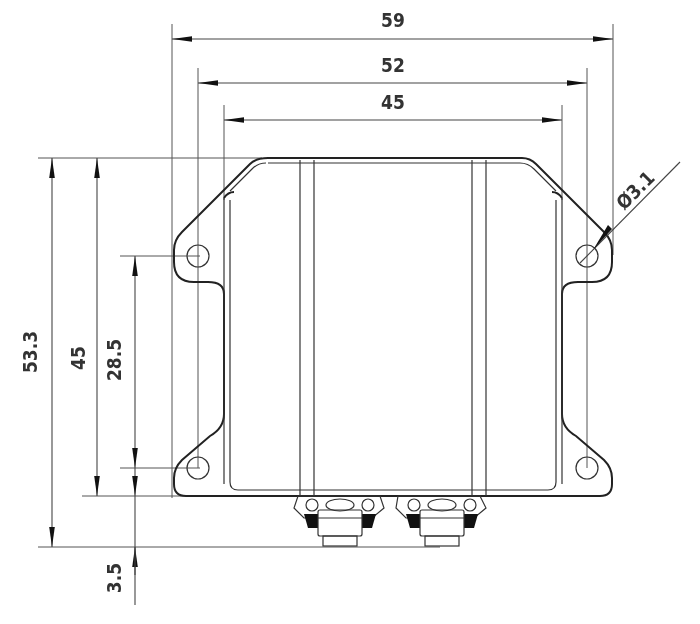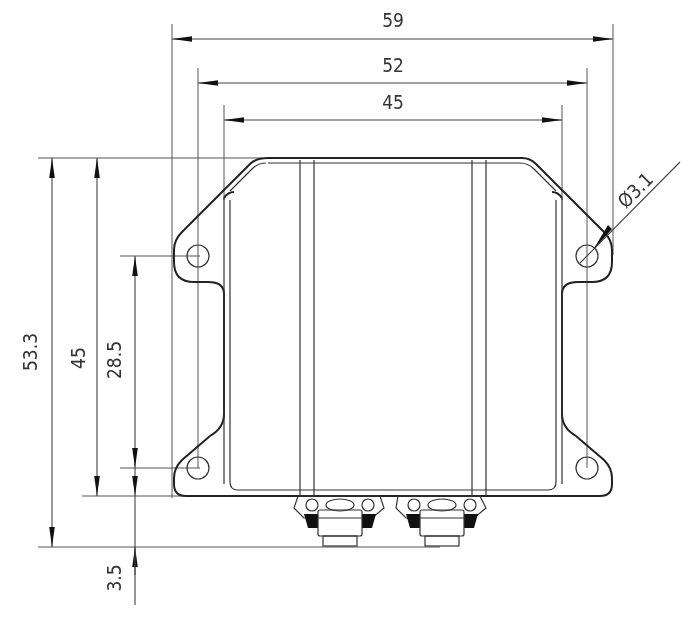--- a/index.html
+++ b/index.html
@@ -1,17 +1,17 @@
 <!DOCTYPE html>
 <html><head>
 <meta charset="utf-8">
 <style>
   html, body { margin: 0; padding: 0; background: #ffffff; }
   body { width: 700px; height: 624px; overflow: hidden; font-family: "DejaVu Sans", sans-serif; }
-  #canvas { position: relative; width: 700px; height: 624px; }
+  #canvas { position: relative; width: 700px; height: 624px; font-weight: bold; }
   svg { position: absolute; left: 0; top: 0; }
   .dim-text { font-family: "DejaVu Sans Condensed", "DejaVu Sans", sans-serif; font-size: 19px; fill: #333333; }
   .ext { stroke: #555555; stroke-width: 1; fill: none; }
   .dimline { stroke: #444444; stroke-width: 1.1; fill: none; }
   .body { stroke: #222222; stroke-width: 2; fill: none; }
   .thin { stroke: #333333; stroke-width: 1.2; fill: none; }
 </style>
 </head>
 <body>
 

